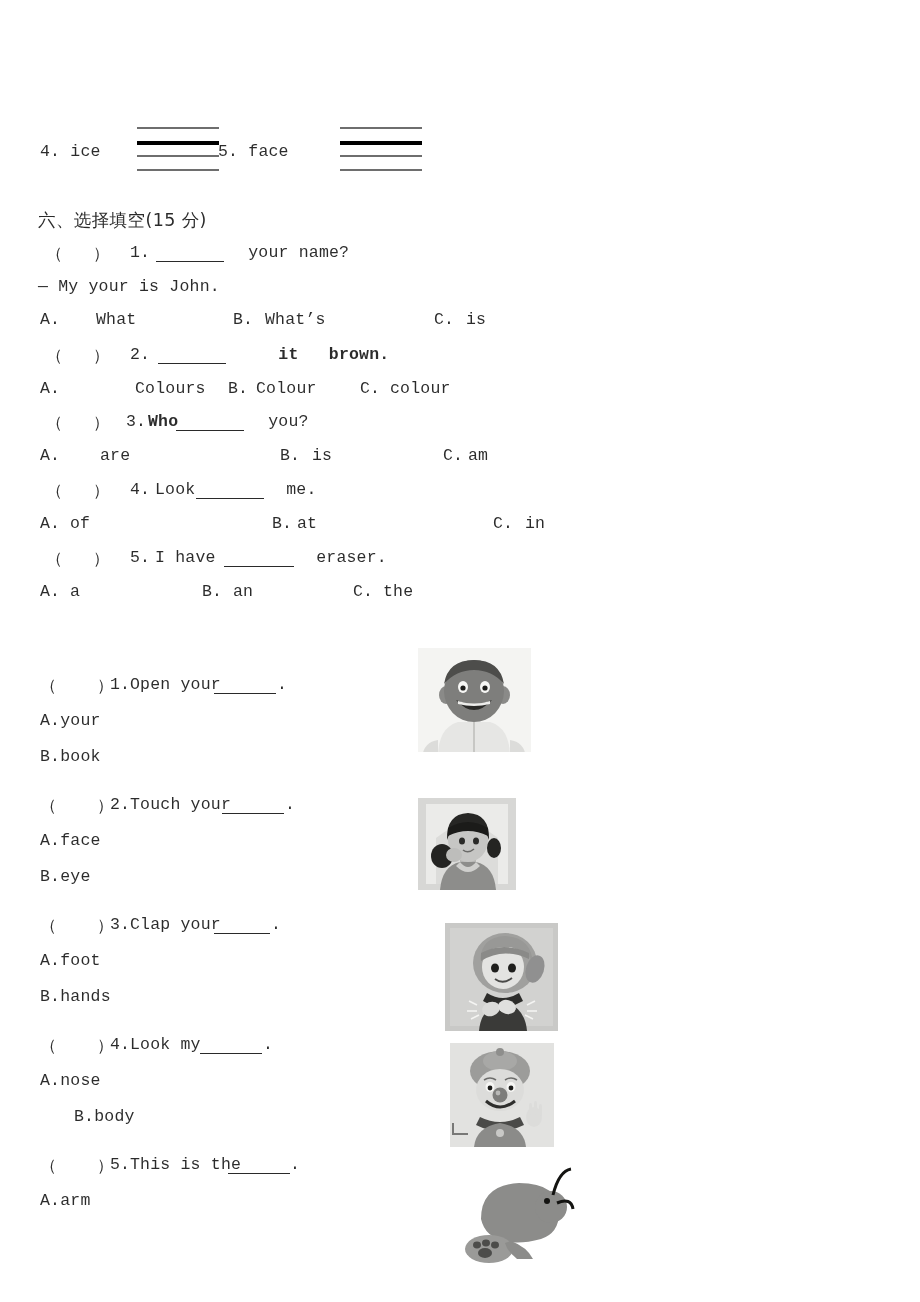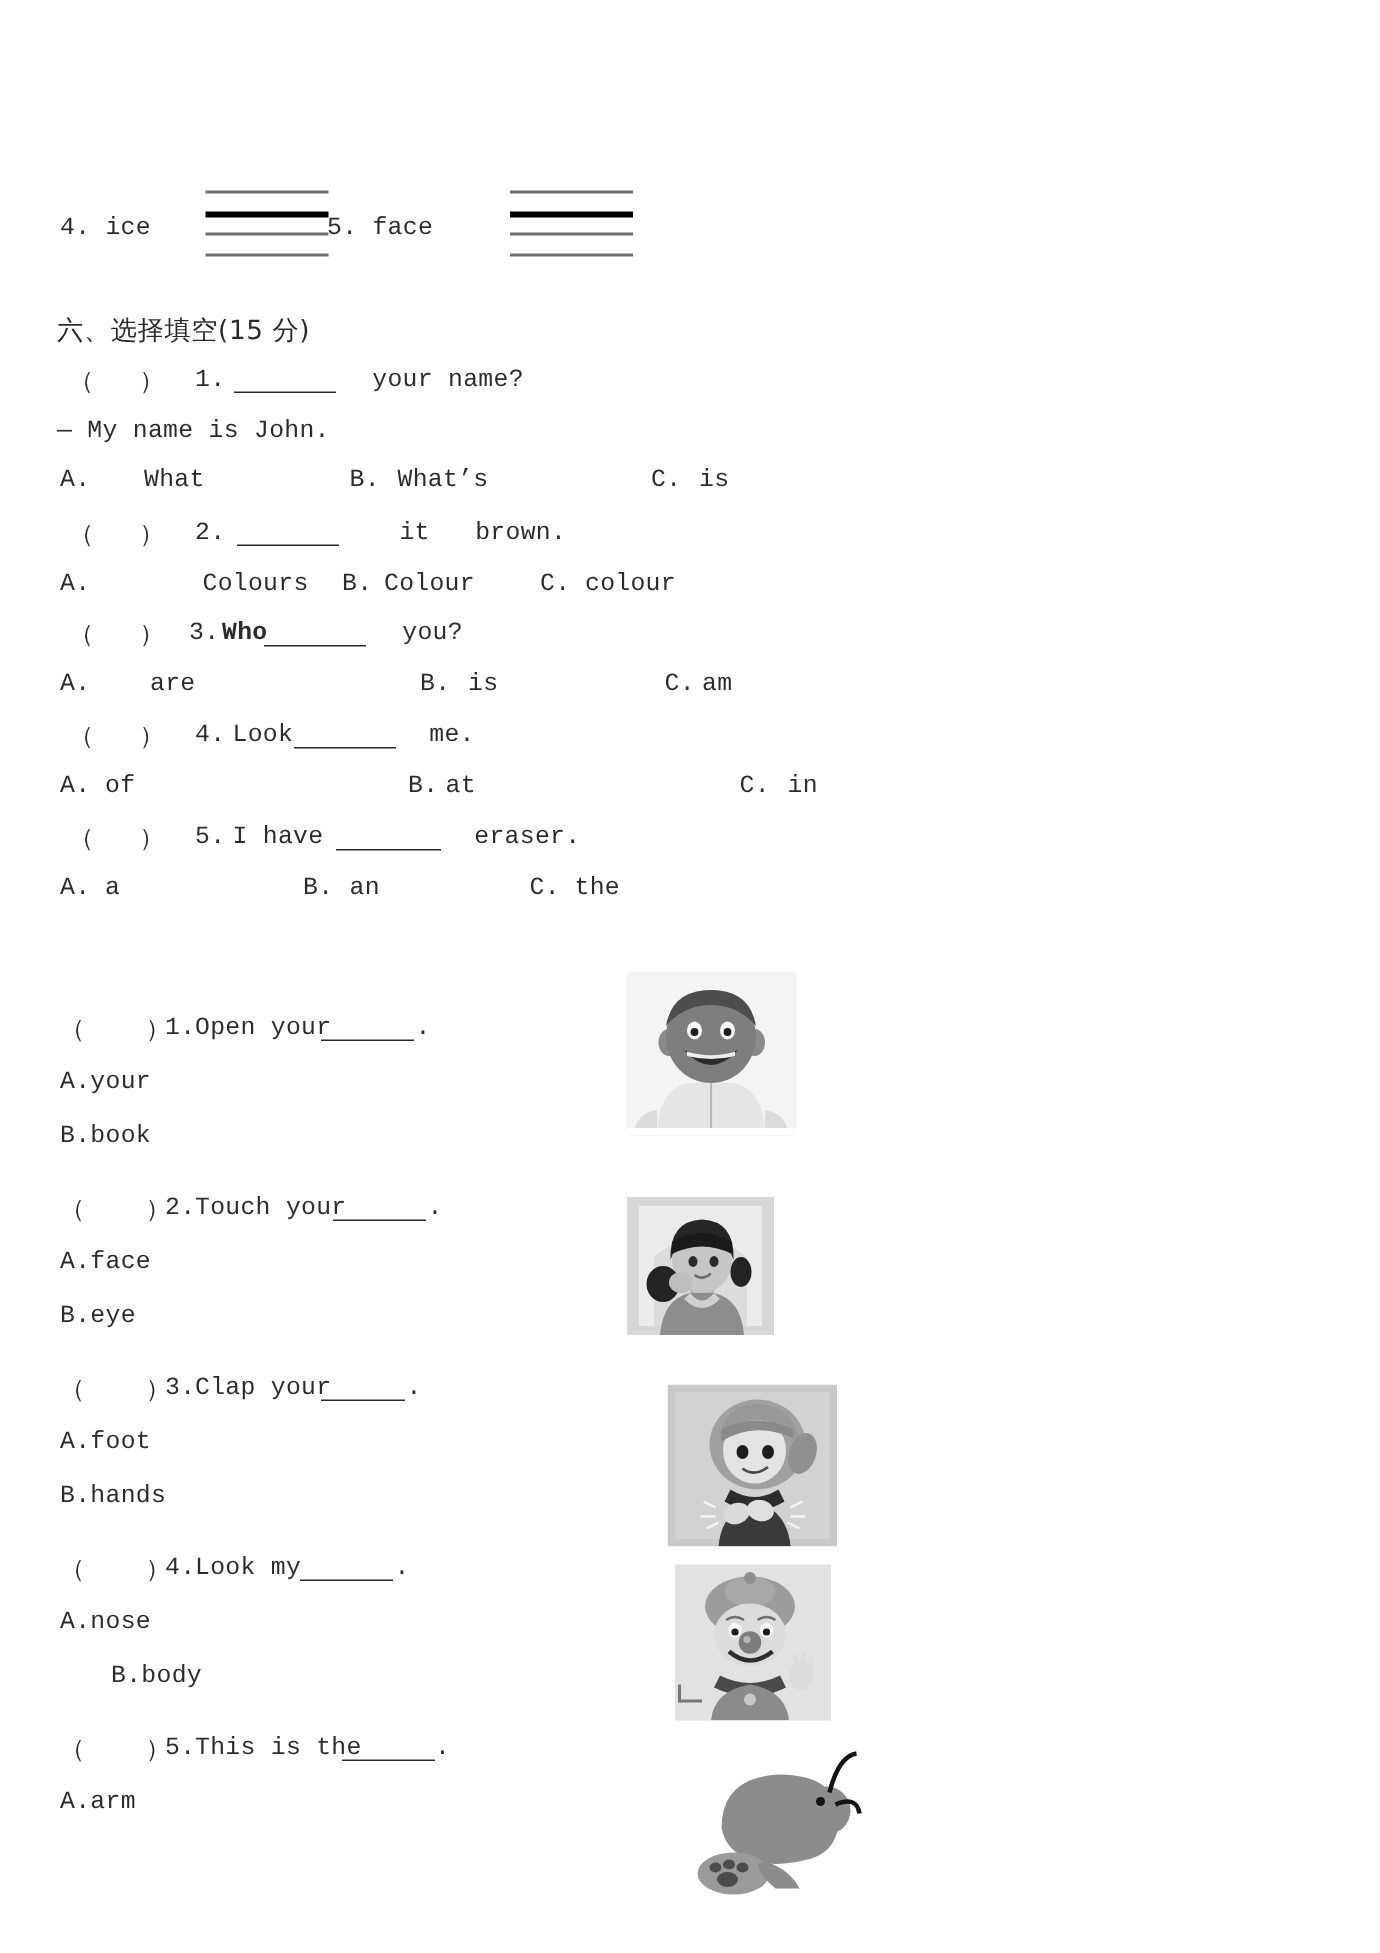--- a/index.html
+++ b/index.html
@@ -99,33 +99,33 @@
     <i class="thin" style="top:28px;"></i>
     <i class="thin" style="top:42px;"></i>
   </div>
 
   <div class="abs cn smudge" style="left:38px; top:208px;">六、选择填空(15 分)</div>
 
   <div class="abs en smudge" style="left:46px; top:243px;">（   ）</div>
   <div class="abs en smudge" style="left:130px; top:243px;">1.</div>
   <span class="blank abs" style="left:156px; top:243px; width:68px; height:18px;"></span>
   <div class="abs en smudge" style="left:228px; top:243px;">  your name?</div>
-  <div class="abs en smudge" style="left:38px; top:277px;">— My name is John.</div>
+  <div class="abs en smudge" style="left:38px; top:277px;">— My your is John.</div>
 
   <div class="abs en smudge" style="left:40px; top:310px;">A.</div>
   <div class="abs en smudge" style="left:96px; top:310px;text-align:right;">What</div>
   <div class="abs en smudge" style="left:233px; top:310px;">B.</div>
   <div class="abs en smudge" style="left:265px; top:310px;">What’s</div>
   <div class="abs en smudge" style="left:434px; top:310px;">C.</div>
   <div class="abs en smudge" style="left:466px; top:310px;">is</div>
 
   <div class="abs en smudge" style="left:46px; top:345px;">（   ）</div>
   <div class="abs en smudge" style="left:130px; top:345px;">2.</div>
   <span class="blank abs" style="left:158px; top:345px; width:68px; height:18px;"></span>
-  <div class="abs en smudge" style="left:236px; top:345px;">   it   brown.</div>
+  <div class="abs en smudge" style="left:248px; top:345px;font-weight:bold;">   it   brown.</div>
 
   <div class="abs en smudge" style="left:40px; top:379px;">A.</div>
   <div class="abs en smudge" style="left:135px; top:379px;">Colours</div>
   <div class="abs en smudge" style="left:228px; top:379px;">B.</div>
   <div class="abs en smudge" style="left:256px; top:379px;">Colour</div>
   <div class="abs en smudge" style="left:360px; top:379px;">C.</div>
   <div class="abs en smudge" style="left:390px; top:379px;">colour</div>
 
   <div class="abs en smudge" style="left:46px; top:412px;">（   ）</div>
   <div class="abs en smudge" style="left:126px; top:412px;">3.</div>

